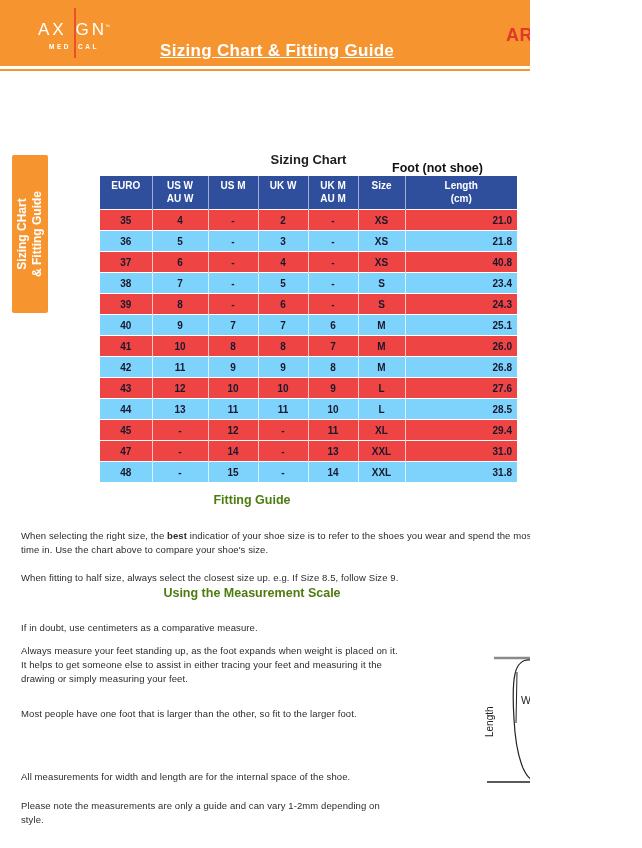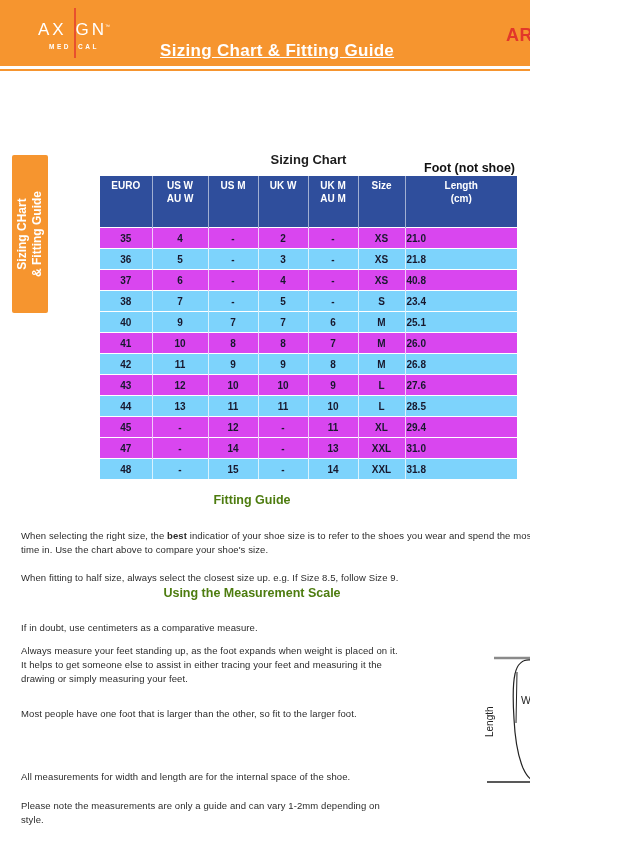--- a/index.html
+++ b/index.html
@@ -29,35 +29,35 @@
   
   .side-tab{position:absolute;left:12px;top:155px;width:36px;height:158px;background:#F6952F;border-radius:2px;}
   .side-tab-inner{position:absolute;left:0;top:158px;width:158px;height:36px;
                   transform:rotate(-90deg);transform-origin:left top;
                   display:flex;flex-direction:column;justify-content:center;
                   text-align:center;color:#ffffff;font-weight:bold;font-size:12px;line-height:15px;}
 
   
   .chart-title{position:absolute;left:100px;top:152px;width:417px;text-align:center;
                font-size:13px;font-weight:bold;color:#1d1d1d;}
-  .foot-note{position:absolute;left:360px;top:161px;width:155px;text-align:right;
+  .foot-note{position:absolute;left:360px;top:161px;width:155px;text-align:center;
              font-size:12.5px;font-weight:bold;color:#111111;padding-right:2px;}
 
   table.sizing{position:absolute;left:100px;top:176px;width:417px;border-collapse:collapse;table-layout:fixed;}
   table.sizing th{background:#2F4E9C;color:#ffffff;font-size:10px;font-weight:bold;
-                  vertical-align:top;padding:4px 0 20px 0;height:27px;
+                  vertical-align:top;padding:4px 0 2px 0;height:27px;
                   border-right:1px solid rgba(255,255,255,0.55);text-align:center;}
   table.sizing th:last-child{border-right:none;}
   .th-l1,.th-l2{line-height:12.5px;height:12.5px;}
   th.th-right{text-align:right;padding-right:7px;}
   table.sizing td{height:18px;text-align:center;font-size:10px;font-weight:bold;color:#18182d;
                   border-top:1px solid #ffffff;border-right:1px solid rgba(255,255,255,0.7);}
   table.sizing td:last-child{border-right:none;}
-  table.sizing td.col-len{text-align:left;padding-right:13px;}
-  tr.row-teal td{background:#d946ef;}
+  table.sizing td.col-len{text-align:right;padding-right:5px;}
+  tr.row-teal td{background:#ef4444;}
   tr.row-peri td{background:#7dd3fc;}
 
   
   .section-heading{position:absolute;left:0;width:504px;text-align:center;
                    font-size:12.5px;font-weight:bold;color:#4d7c0f;}
   .h-fitting{top:493px;}
   .h-measure{top:586px;}
   .body-text{position:absolute;left:21px;font-size:9.5px;line-height:14px;
              color:#2b2b2b;letter-spacing:0.1px;}
   .p-fit1{top:519px;width:530px;}
@@ -180,20 +180,29 @@
         </tr>
         <tr class="row-peri">
           <td>38</td>
           <td>7</td>
           <td>-</td>
           <td>5</td>
           <td>-</td>
           <td>S</td>
           <td class="col-len">23.4</td>
         </tr>
+        <tr class="row-teal">
+          <td>39</td>
+          <td>8</td>
+          <td>-</td>
+          <td>6</td>
+          <td>-</td>
+          <td>S</td>
+          <td class="col-len">24.3</td>
+        </tr>
         <tr class="row-peri">
           <td>40</td>
           <td>9</td>
           <td>7</td>
           <td>7</td>
           <td>6</td>
           <td>M</td>
           <td class="col-len">25.1</td>
         </tr>
         <tr class="row-teal">

